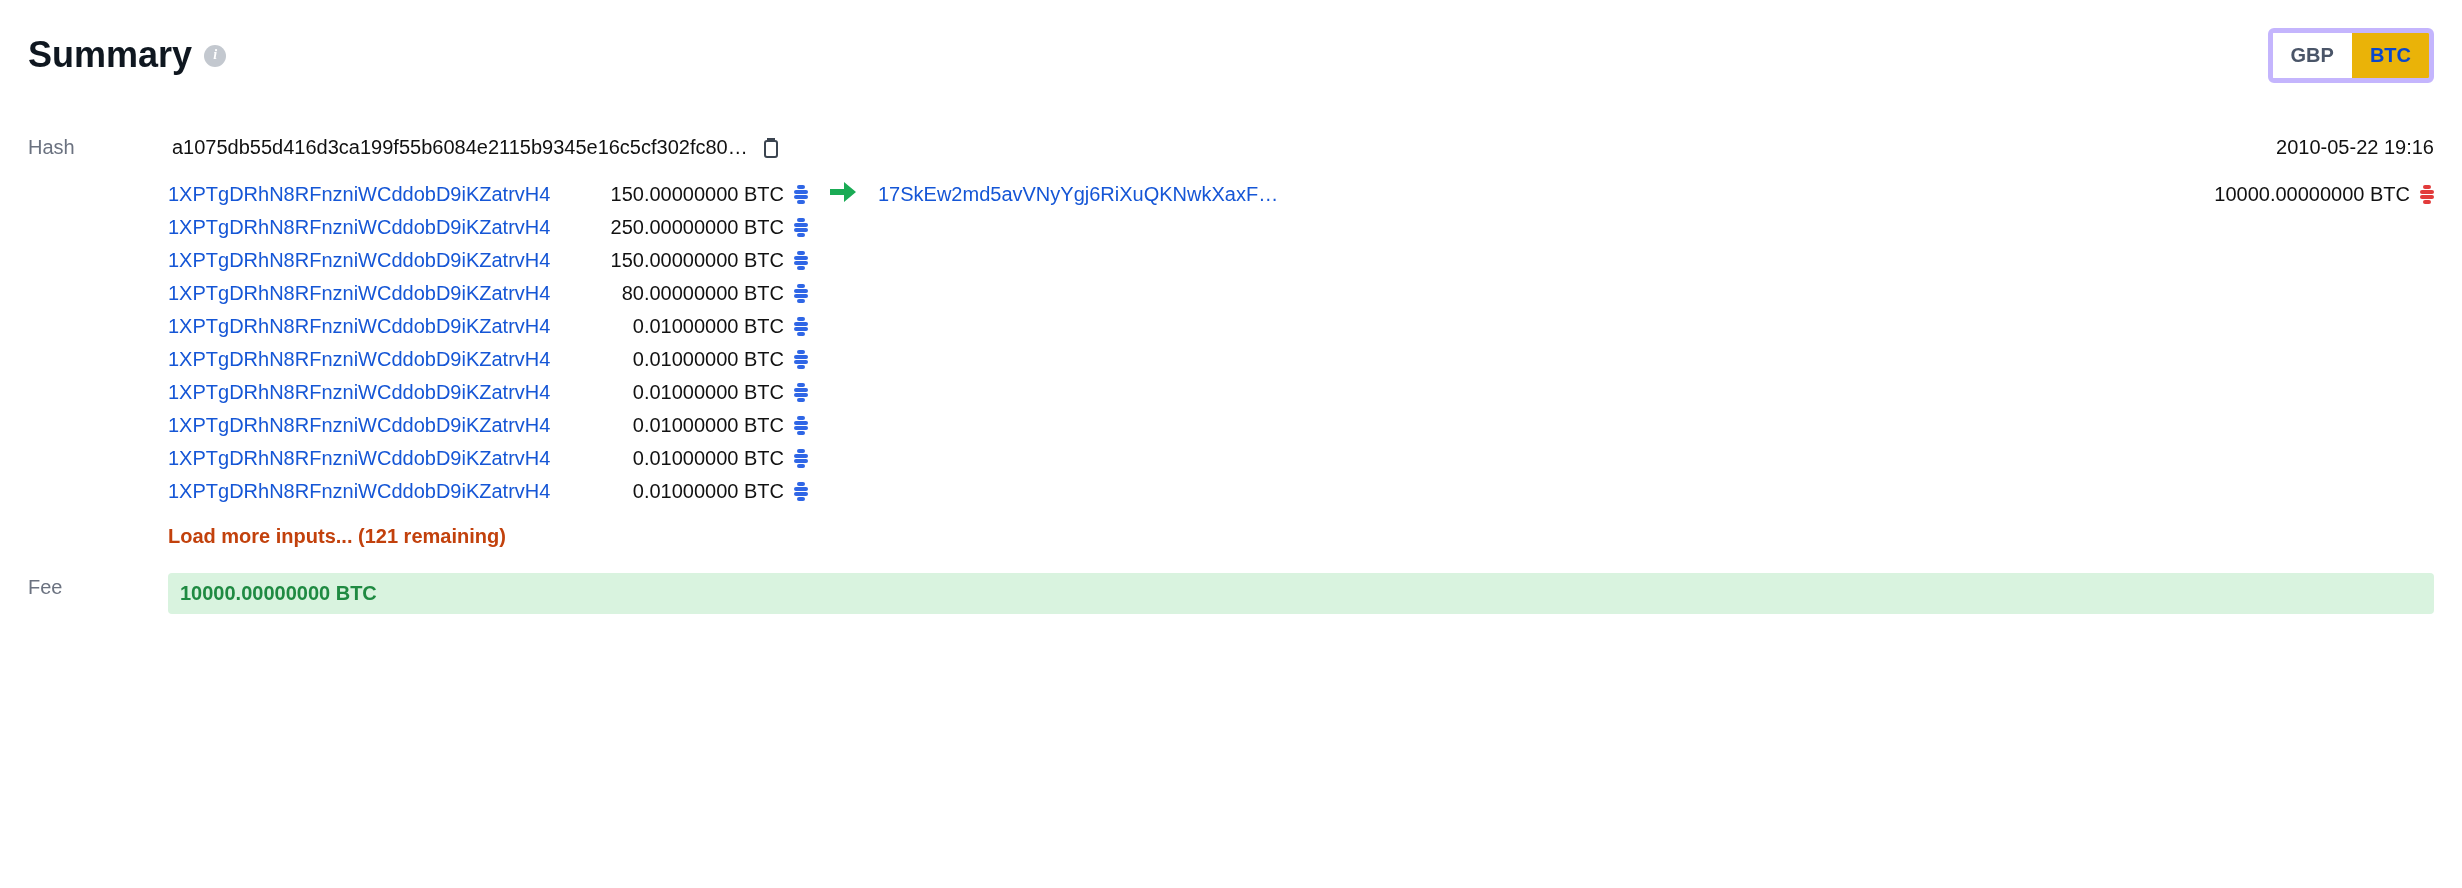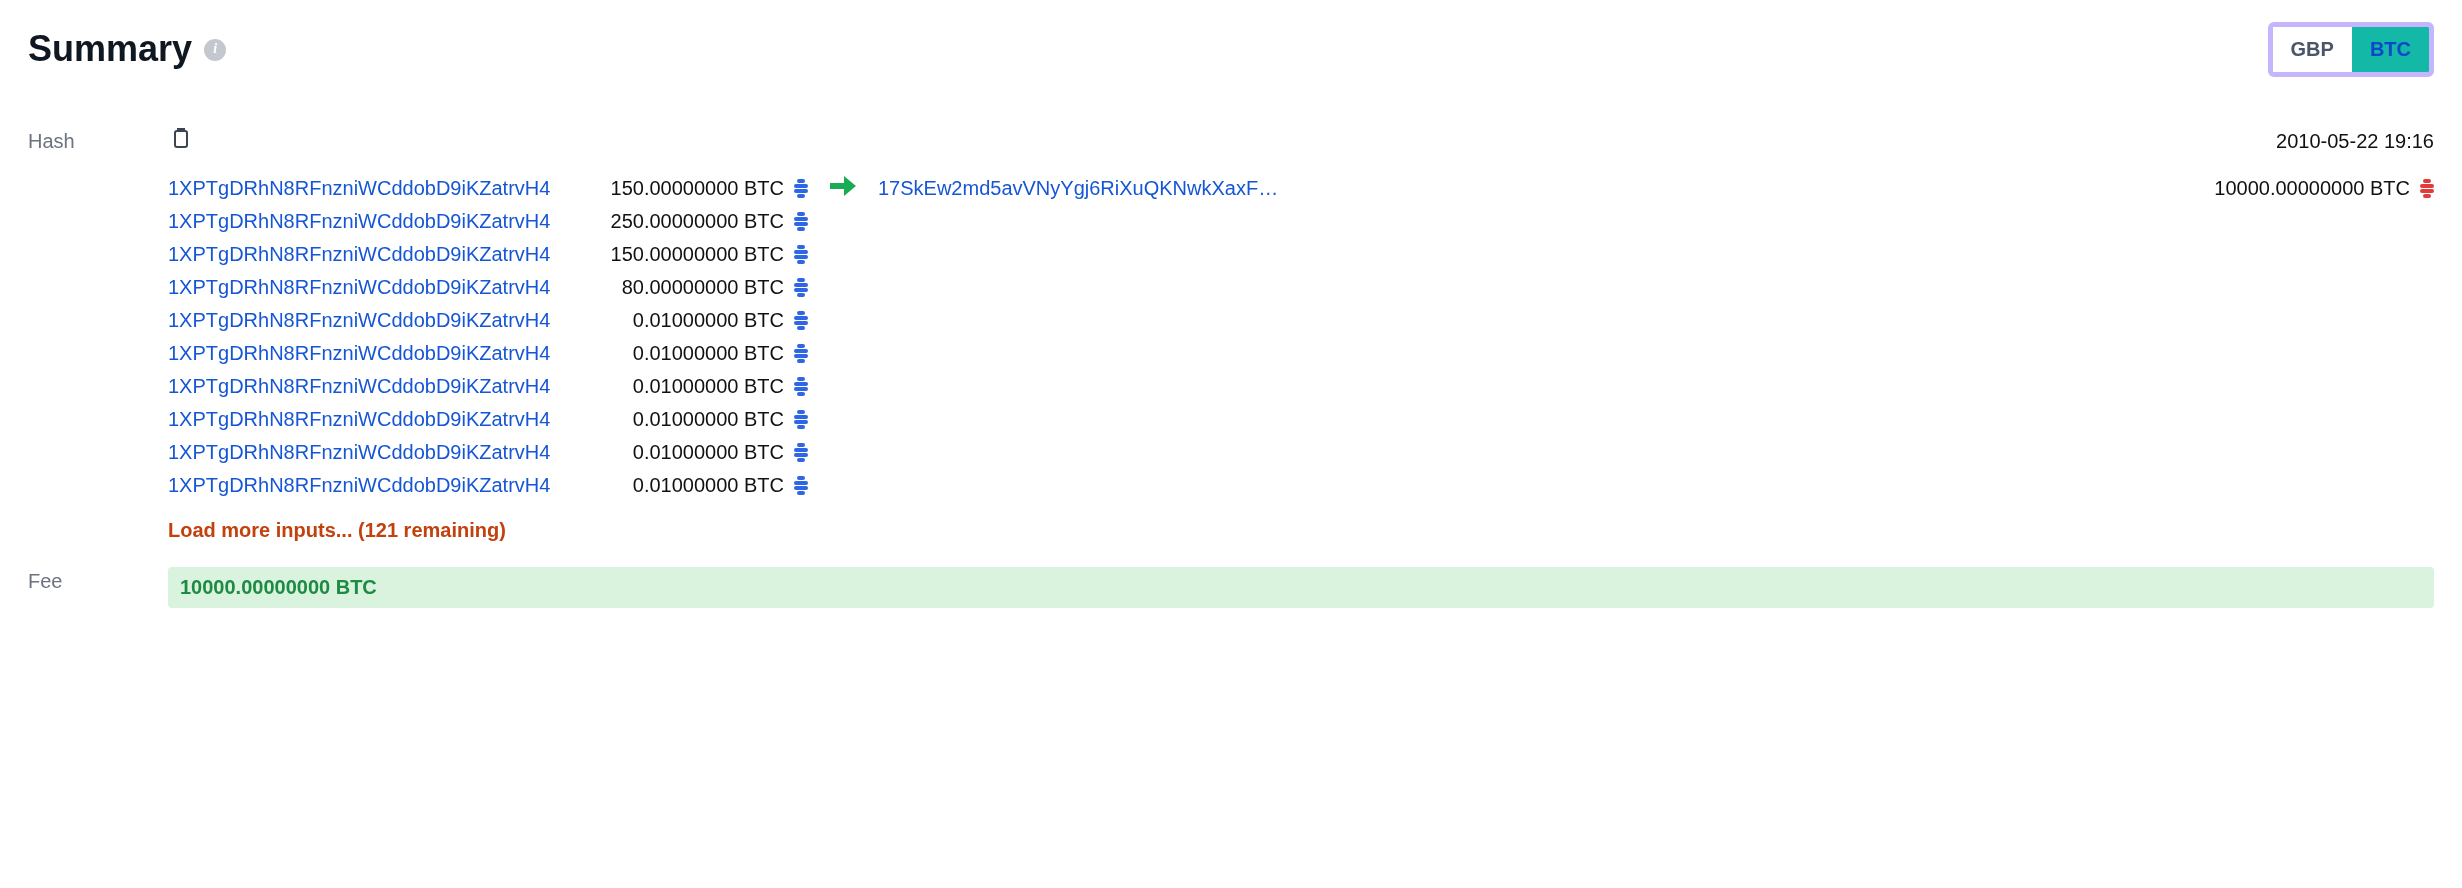--- a/index.html
+++ b/index.html
@@ -5,21 +5,21 @@
   * { box-sizing: border-box; }
   html, body {
     margin: 0;
     padding: 0;
     font-family: -apple-system, BlinkMacSystemFont, "Segoe UI", Helvetica, Arial, sans-serif;
     background: #fff;
     color: #0f1720;
     font-size: 20px;
     line-height: 1.45;
   }
-  .wrap { padding: 22px 28px 40px 28px; }
+  .wrap { padding: 28px 28px 40px 28px; }
 
   .header-row {
     display: flex;
     justify-content: space-between;
     align-items: center;
   }
   .title {
     font-size: 36px;
     font-weight: 800;
     display: flex;
@@ -45,21 +45,21 @@
     border-radius: 6px;
     overflow: hidden;
     font-weight: 600;
     font-size: 20px;
   }
   .toggle > div {
     padding: 8px 18px;
     cursor: pointer;
   }
   .toggle .inactive { background: #fff; color: #4a5568; }
-  .toggle .active   { background: #14b8a6; color: #0a47cc; }
+  .toggle .active   { background: #eab308; color: #0a47cc; }
 
   .meta-block { margin-top: 50px; }
   .row {
     display: grid;
     grid-template-columns: 140px 640px 70px 1fr;
     column-gap: 4px;
     align-items: start;
   }
   .label { color: #6b7280; }
   .hash-wrap { display: flex; align-items: center; gap: 14px; }
@@ -156,20 +156,21 @@
     <div class="toggle">
       <div class="inactive">GBP</div>
       <div class="active">BTC</div>
     </div>
   </div>
 
   <div class="meta-block">
     <div class="row">
       <div class="label">Hash</div>
       <div class="hash-wrap">
+        <span class="hash">a1075db55d416d3ca199f55b6084e2115b9345e16c5cf302fc80…</span>
         <span class="clip-icon">
           <svg width="18" height="22" viewBox="0 0 18 22" fill="none" stroke="currentColor" stroke-width="2">
             <rect x="3" y="4" width="12" height="16" rx="2"></rect>
             <path d="M6 4 V2 h6 v2"></path>
           </svg>
         </span>
       </div>
       <div></div>
       <div class="timestamp">2010-05-22 19:16</div>
     </div>

